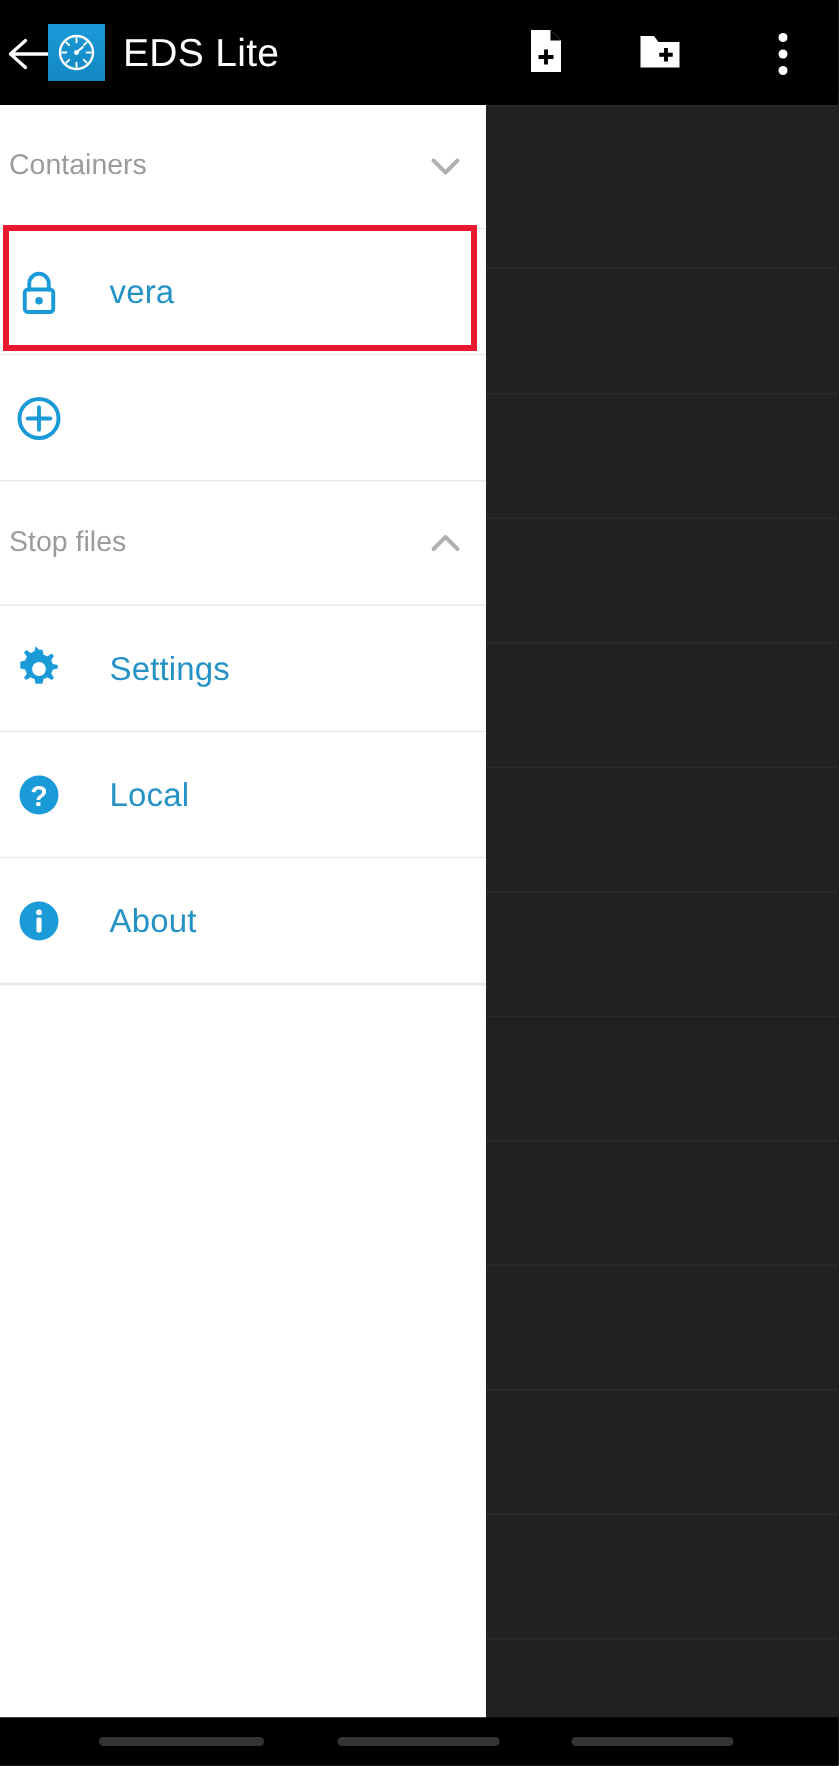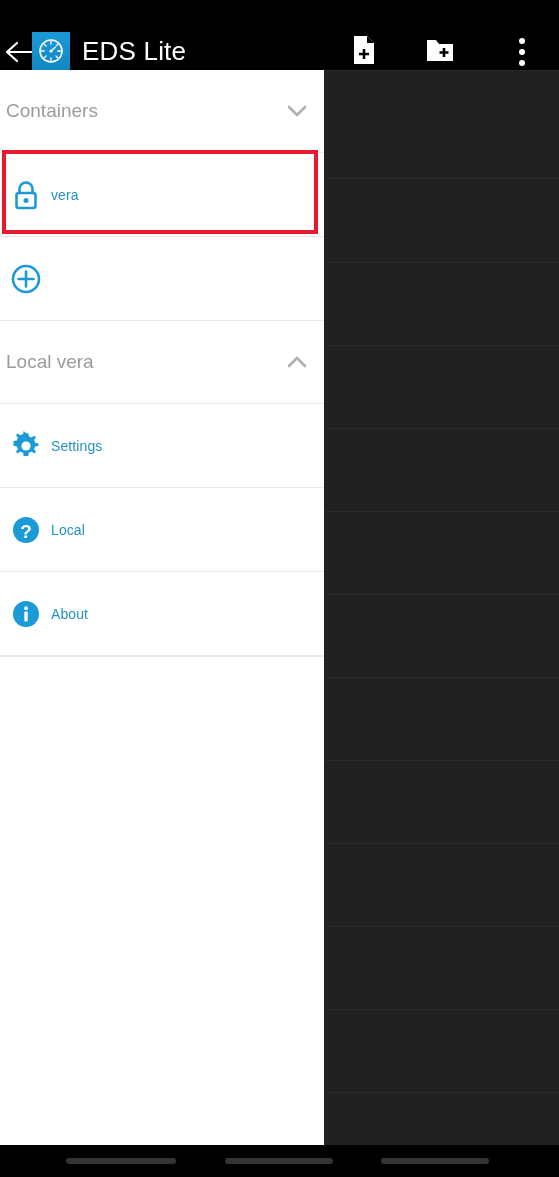--- a/index.html
+++ b/index.html
@@ -18,21 +18,21 @@
     position: relative;
     width: 559px;
     height: 1177px;
     background: #000000;
     overflow: hidden;
   }
 
   
   #appbar {
     position: absolute;
-    left: 0; top: 16px;
+    left: 0; top: 0;
     width: 559px; height: 61px;
     background: #000000;
   }
   #back-arrow {
     position: absolute;
     left: 4px; top: 20px;
     width: 32px; height: 32px;
   }
   #app-icon {
     position: absolute;
@@ -120,22 +120,22 @@
     align-items: center;
     background: #ffffff;
   }
   .drawer-row .row-icon {
     width: 34px; height: 34px;
     margin-left: 9px;
     display: flex; align-items: center; justify-content: center;
     flex: none;
   }
   .drawer-row .row-label {
-    margin-left: 8px;
-    font-size: 14px;
+    margin-left: 30px;
+    font-size: 22px;
     color: #2592c6;
     letter-spacing: 0.1px;
   }
 
   
   #vera-highlight {
     position: absolute;
     left: 2px; top: 150px;
     width: 316px; height: 84px;
     border: 4px solid #e8192c;
@@ -266,21 +266,21 @@
       <span class="row-icon">
         <svg width="32" height="32" viewBox="0 0 32 32">
           <circle cx="16" cy="16" r="13" fill="none" stroke="#1b9ad8" stroke-width="2.6"></circle>
           <path d="M16 8.5 V23.5 M8.5 16 H23.5" stroke="#1b9ad8" stroke-width="2.6" stroke-linecap="round"></path>
         </svg>
       </span>
     </div>
     <div class="divider"></div>
 
     <div class="section-header">
-      <span class="section-label">Local vera</span>
+      <span class="section-label">Stop files</span>
       <span class="chev">
         <svg width="26" height="26" viewBox="0 0 26 26">
           <path d="M5 17 L13 9 L21 17" stroke="#b0b0b0" stroke-width="2.6" fill="none" stroke-linecap="round" stroke-linejoin="round"></path>
         </svg>
       </span>
     </div>
     <div class="divider"></div>
 
     <div class="drawer-row">
       <span class="row-icon">

